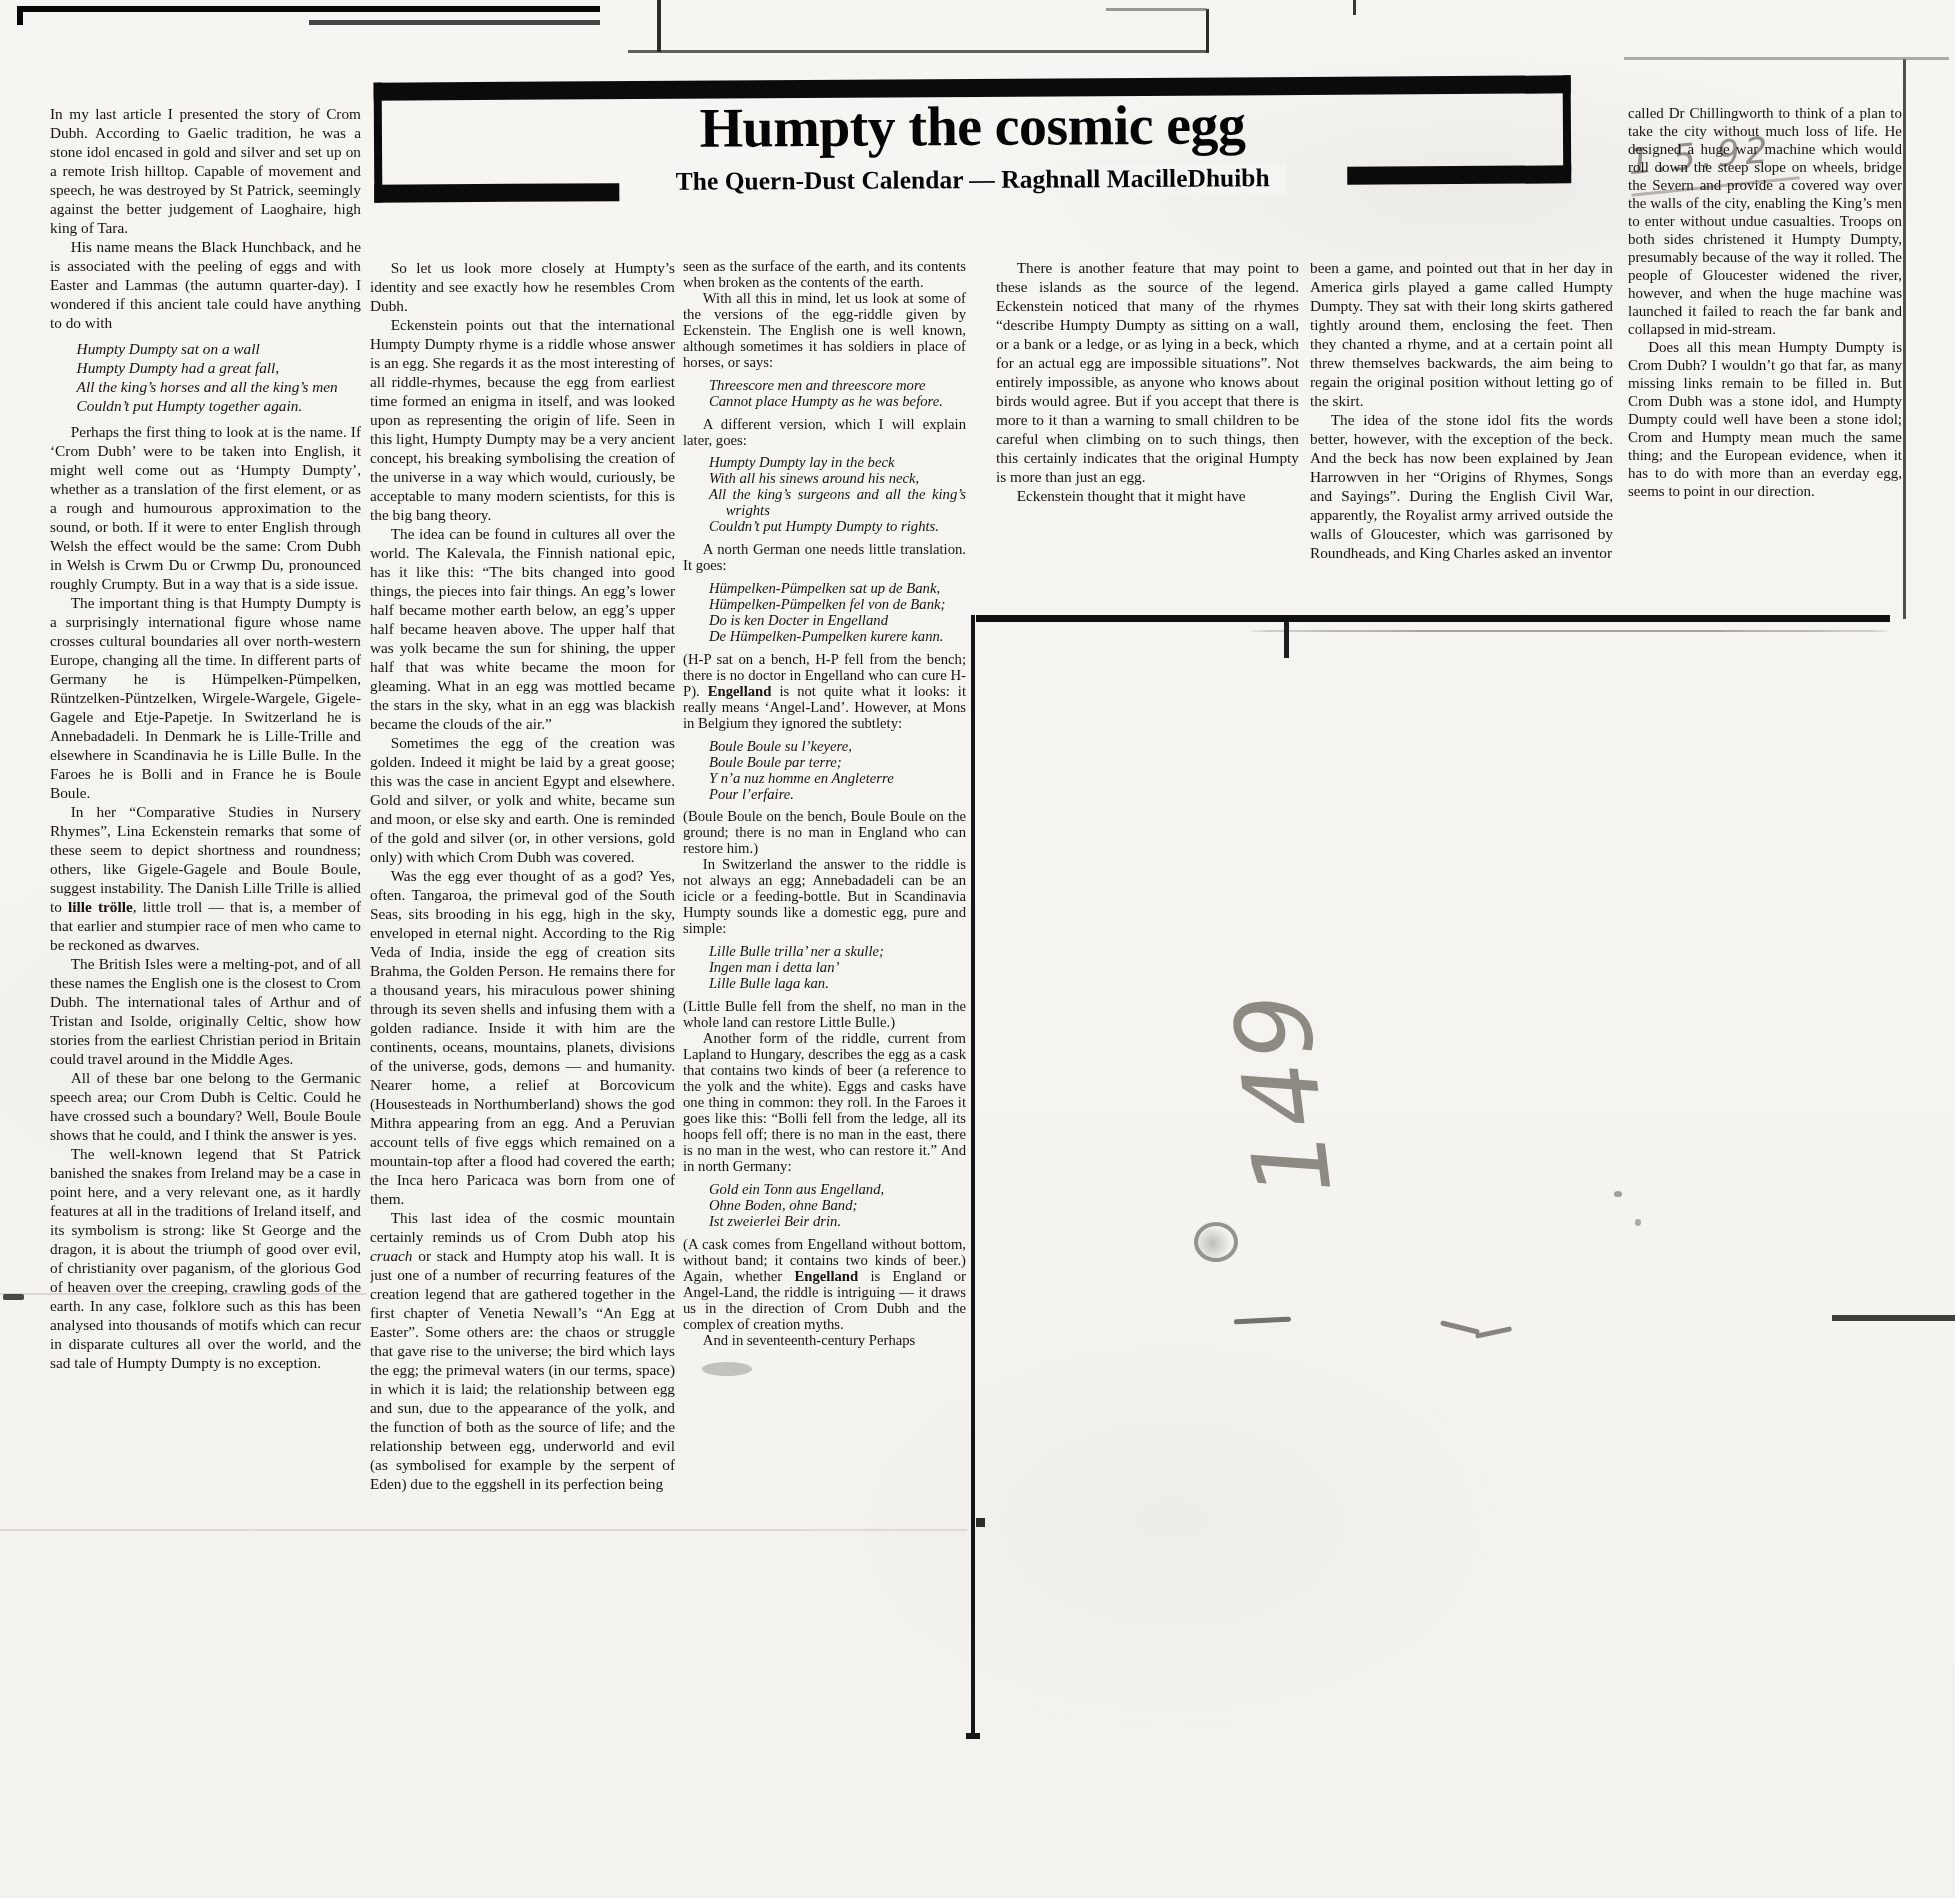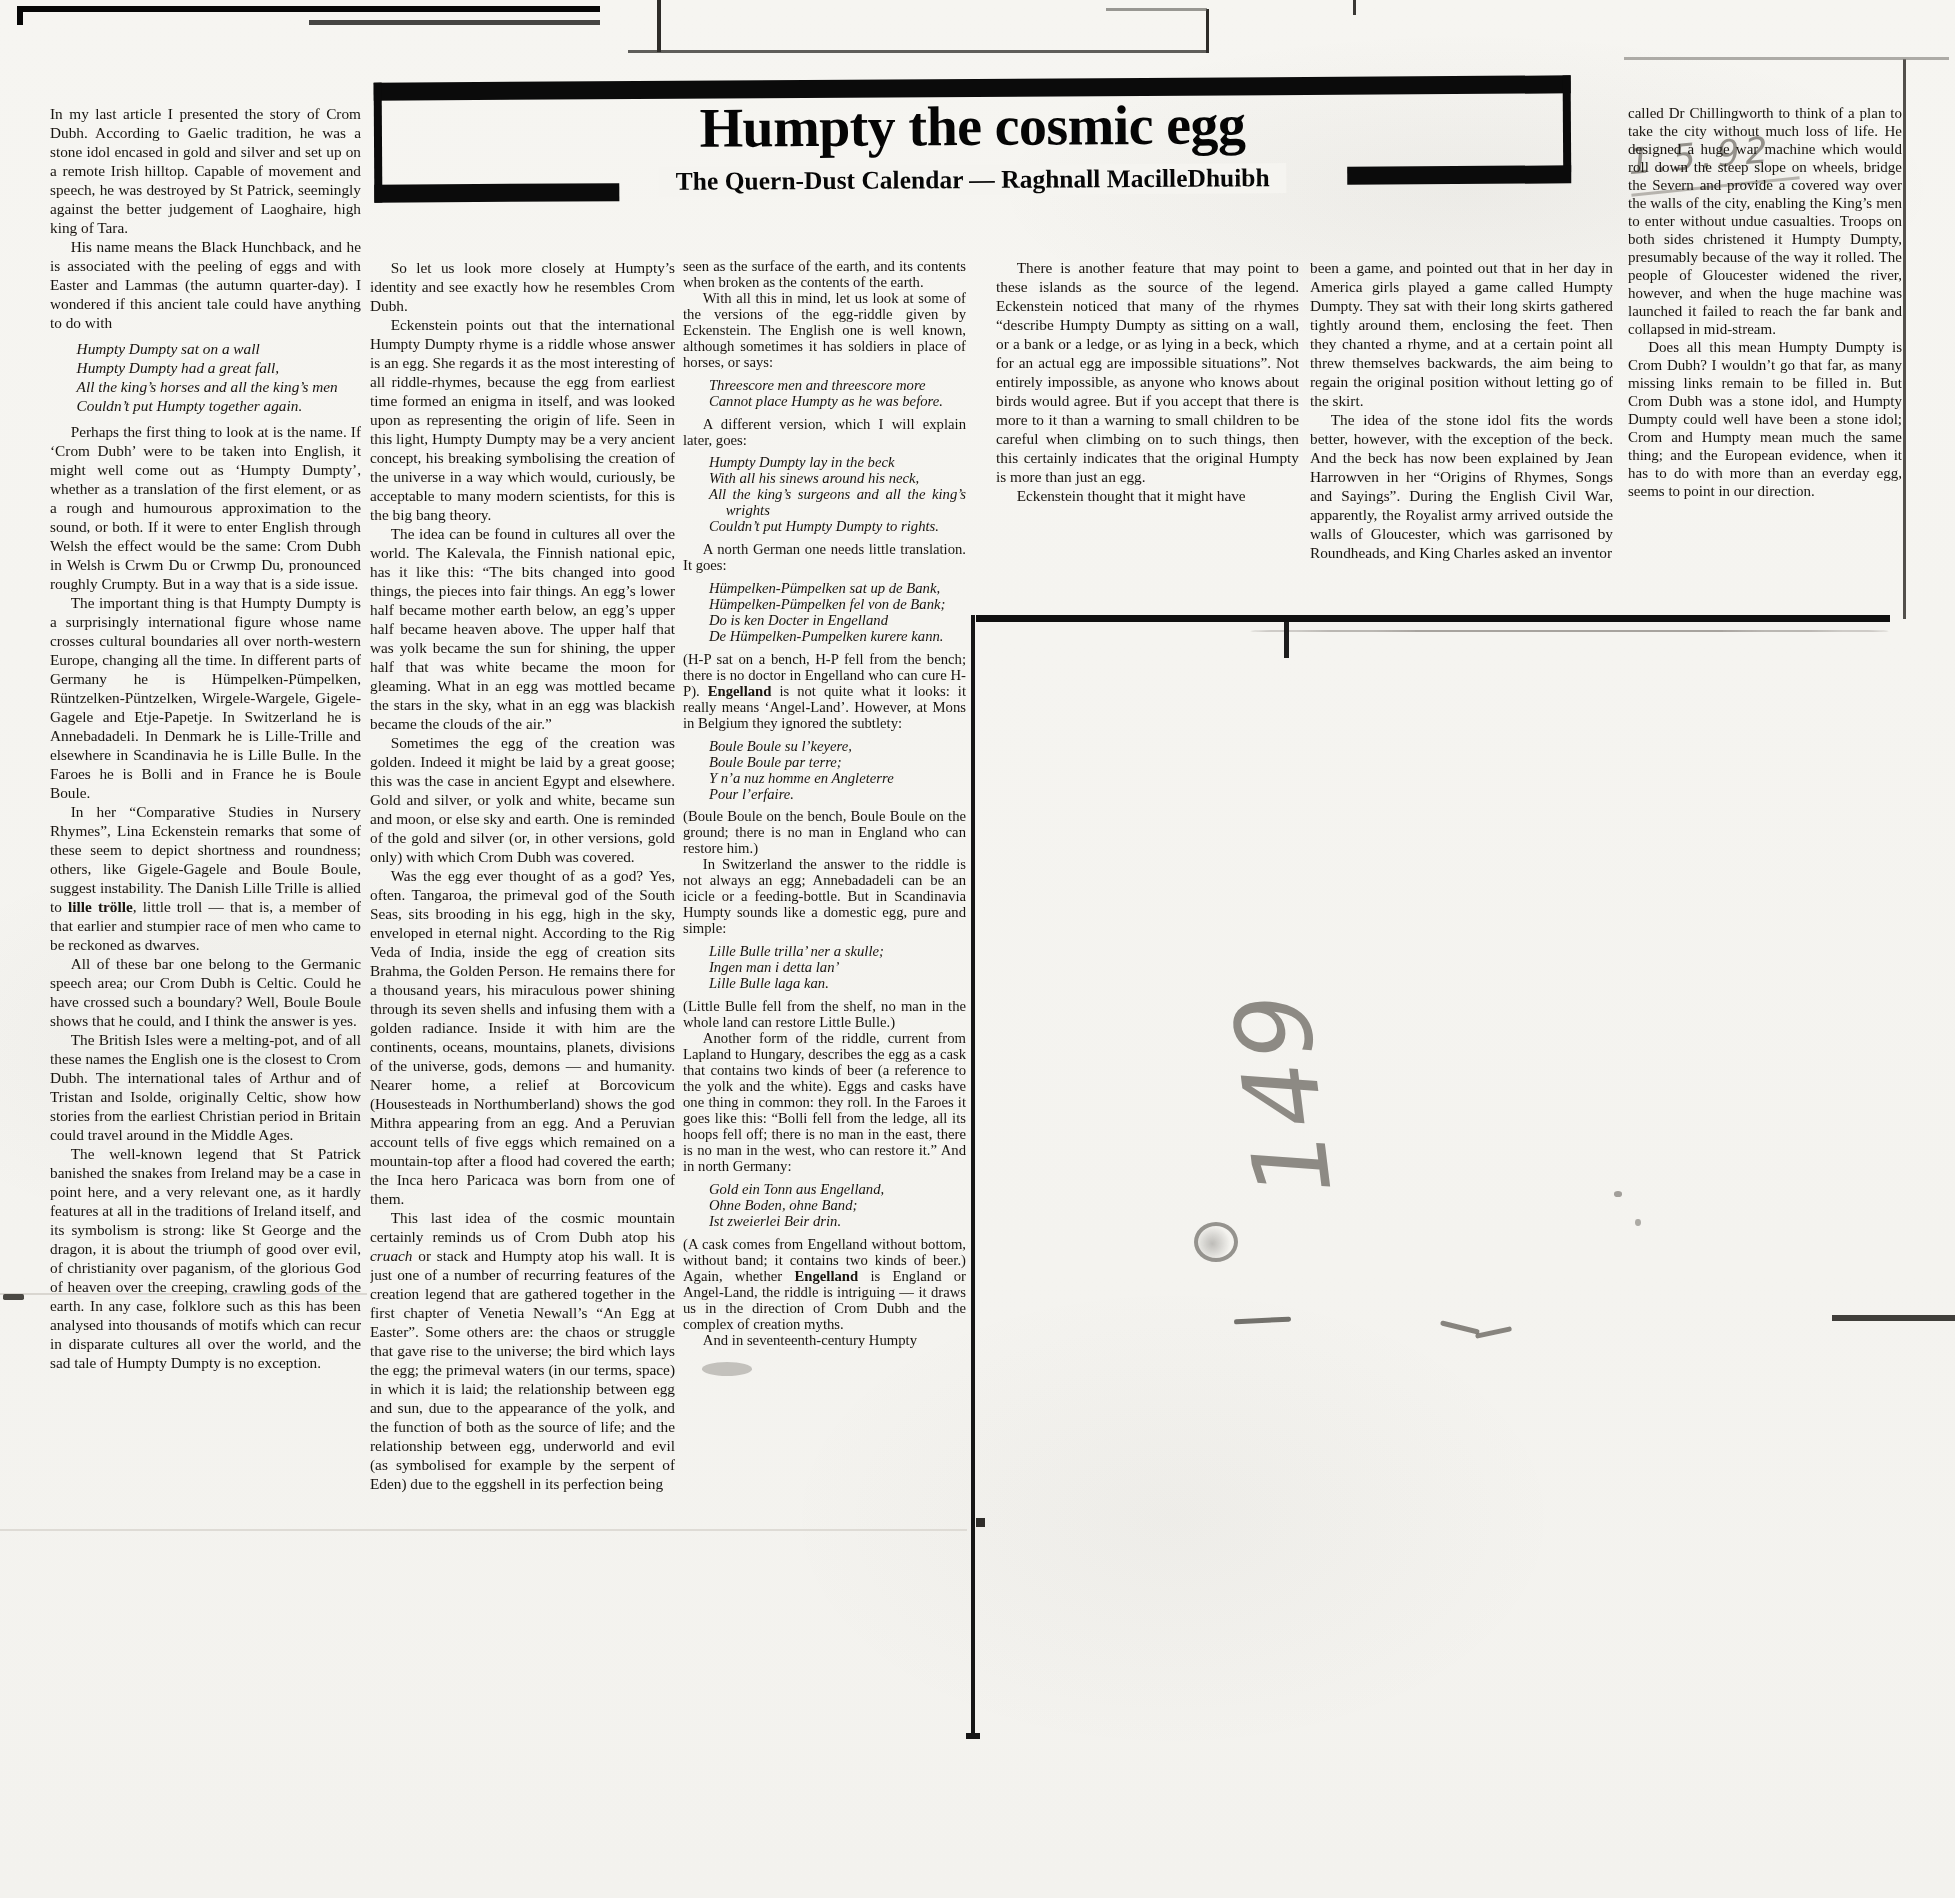--- a/index.html
+++ b/index.html
@@ -127,22 +127,22 @@
       <p class="para ind">His name means the Black Hunchback, and he is associated with the peeling of eggs and with Easter and Lammas (the autumn quarter-day). I wondered if this ancient tale could have anything to do with</p>
       <div class="verse">
         <div class="vline">Humpty Dumpty sat on a wall</div>
         <div class="vline">Humpty Dumpty had a great fall,</div>
         <div class="vline">All the king’s horses and all the king’s men</div>
         <div class="vline">Couldn’t put Humpty together again.</div>
       </div>
       <p class="para ind">Perhaps the first thing to look at is the name. If ‘Crom Dubh’ were to be taken into English, it might well come out as ‘Humpty Dumpty’, whether as a translation of the first element, or as a rough and humourous approximation to the sound, or both. If it were to enter English through Welsh the effect would be the same: Crom Dubh in Welsh is Crwm Du or Crwmp Du, pronounced roughly Crumpty. But in a way that is a side issue.</p>
       <p class="para ind">The important thing is that Humpty Dumpty is a surprisingly international figure whose name crosses cultural boundaries all over north-western Europe, changing all the time. In different parts of Germany he is Hümpelken-Pümpelken, Rüntzelken-Püntzelken, Wirgele-Wargele, Gigele-Gagele and Etje-Papetje. In Switzerland he is Annebadadeli. In Denmark he is Lille-Trille and elsewhere in Scandinavia he is Lille Bulle. In the Faroes he is Bolli and in France he is Boule Boule.</p>
       <p class="para ind">In her “Comparative Studies in Nursery Rhymes”, Lina Eckenstein remarks that some of these seem to depict shortness and roundness; others, like Gigele-Gagele and Boule Boule, suggest instability. The Danish Lille Trille is allied to <b>lille trölle</b>, little troll — that is, a member of that earlier and stumpier race of men who came to be reckoned as dwarves.</p>
+      <p class="para ind">The British Isles were a melting-pot, and of all these names the English one is the closest to Crom Dubh. The international tales of Arthur and of Tristan and Isolde, originally Celtic, show how stories from the earliest Christian period in Britain could travel around in the Middle Ages.</p>
       <p class="para ind">All of these bar one belong to the Germanic speech area; our Crom Dubh is Celtic. Could he have crossed such a boundary? Well, Boule Boule shows that he could, and I think the answer is yes.</p>
-      <p class="para ind">The British Isles were a melting-pot, and of all these names the English one is the closest to Crom Dubh. The international tales of Arthur and of Tristan and Isolde, originally Celtic, show how stories from the earliest Christian period in Britain could travel around in the Middle Ages.</p>
       <p class="para ind">The well-known legend that St Patrick banished the snakes from Ireland may be a case in point here, and a very relevant one, as it hardly features at all in the traditions of Ireland itself, and its symbolism is strong: like St George and the dragon, it is about the triumph of good over evil, of christianity over paganism, of the glorious God of heaven over the creeping, crawling gods of the earth. In any case, folklore such as this has been analysed into thousands of motifs which can recur in disparate cultures all over the world, and the sad tale of Humpty Dumpty is no exception.</p>
     </div>
   <div class="col" id="c2">
       <p class="para ind">So let us look more closely at Humpty’s identity and see exactly how he resembles Crom Dubh.</p>
       <p class="para ind">Eckenstein points out that the international Humpty Dumpty rhyme is a riddle whose answer is an egg. She regards it as the most interesting of all riddle-rhymes, because the egg from earliest time formed an enigma in itself, and was looked upon as representing the origin of life. Seen in this light, Humpty Dumpty may be a very ancient concept, his breaking symbolising the creation of the universe in a way which would, curiously, be acceptable to many modern scientists, for this is the big bang theory.</p>
       <p class="para ind">The idea can be found in cultures all over the world. The Kalevala, the Finnish national epic, has it like this: “The bits changed into good things, the pieces into fair things. An egg’s lower half became mother earth below, an egg’s upper half became heaven above. The upper half that was yolk became the sun for shining, the upper half that was white became the moon for gleaming. What in an egg was mottled became the stars in the sky, what in an egg was blackish became the clouds of the air.”</p>
       <p class="para ind">Sometimes the egg of the creation was golden. Indeed it might be laid by a great goose; this was the case in ancient Egypt and elsewhere. Gold and silver, or yolk and white, became sun and moon, or else sky and earth. One is reminded of the gold and silver (or, in other versions, gold only) with which Crom Dubh was covered.</p>
       <p class="para ind">Was the egg ever thought of as a god? Yes, often. Tangaroa, the primeval god of the South Seas, sits brooding in his egg, high in the sky, enveloped in eternal night. According to the Rig Veda of India, inside the egg of creation sits Brahma, the Golden Person. He remains there for a thousand years, his miraculous power shining through its seven shells and infusing them with a golden radiance. Inside it with him are the continents, oceans, mountains, planets, divisions of the universe, gods, demons — and humanity. Nearer home, a relief at Borcovicum (Housesteads in Northumberland) shows the god Mithra appearing from an egg. And a Peruvian account tells of five eggs which remained on a mountain-top after a flood had covered the earth; the Inca hero Paricaca was born from one of them.</p>
       <p class="para ind">This last idea of the cosmic mountain certainly reminds us of Crom Dubh atop his <i>cruach</i> or stack and Humpty atop his wall. It is just one of a number of recurring features of the creation legend that are gathered together in the first chapter of Venetia Newall’s “An Egg at Easter”. Some others are: the chaos or struggle that gave rise to the universe; the bird which lays the egg; the primeval waters (in our terms, space) in which it is laid; the relationship between egg and sun, due to the appearance of the yolk, and the function of both as the source of life; and the relationship between egg, underworld and evil (as symbolised for example by the serpent of Eden) due to the eggshell in its perfection being</p>
     </div>
@@ -182,21 +182,21 @@
         <div class="vline">Lille Bulle laga kan.</div>
       </div>
       <p class="para">(Little Bulle fell from the shelf, no man in the whole land can restore Little Bulle.)</p>
       <p class="para ind">Another form of the riddle, current from Lapland to Hungary, describes the egg as a cask that contains two kinds of beer (a reference to the yolk and the white). Eggs and casks have one thing in common: they roll. In the Faroes it goes like this: “Bolli fell from the ledge, all its hoops fell off; there is no man in the east, there is no man in the west, who can restore it.” And in north Germany:</p>
       <div class="verse">
         <div class="vline">Gold ein Tonn aus Engelland,</div>
         <div class="vline">Ohne Boden, ohne Band;</div>
         <div class="vline">Ist zweierlei Beir drin.</div>
       </div>
       <p class="para">(A cask comes from Engelland without bottom, without band; it contains two kinds of beer.) Again, whether <b>Engelland</b> is England or Angel-Land, the riddle is intriguing — it draws us in the direction of Crom Dubh and the complex of creation myths.</p>
-      <p class="para ind">And in seventeenth-century Humpty</p>
+      <p class="para ind">And in seventeenth-century Perhaps</p>
     </div>
   <div class="col" id="c4">
       <p class="para ind">There is another feature that may point to these islands as the source of the legend. Eckenstein noticed that many of the rhymes “describe Humpty Dumpty as sitting on a wall, or a bank or a ledge, or as lying in a beck, which for an actual egg are impossible situations”. Not entirely impossible, as anyone who knows about birds would agree. But if you accept that there is more to it than a warning to small children to be careful when climbing on to such things, then this certainly indicates that the original Humpty is more than just an egg.</p>
       <p class="para ind">Eckenstein thought that it might have</p>
     </div>
   <div class="col" id="c5">
       <p class="para">been a game, and pointed out that in her day in America girls played a game called Humpty Dumpty. They sat with their long skirts gathered tightly around them, enclosing the feet. Then they chanted a rhyme, and at a certain point all threw themselves backwards, the aim being to regain the original position without letting go of the skirt.</p>
       <p class="para ind">The idea of the stone idol fits the words better, however, with the exception of the beck. And the beck has now been explained by Jean Harrowven in her “Origins of Rhymes, Songs and Sayings”. During the English Civil War, apparently, the Royalist army arrived outside the walls of Gloucester, which was garrisoned by Roundheads, and King Charles asked an inventor</p>
     </div>
   <div class="col" id="c6">

